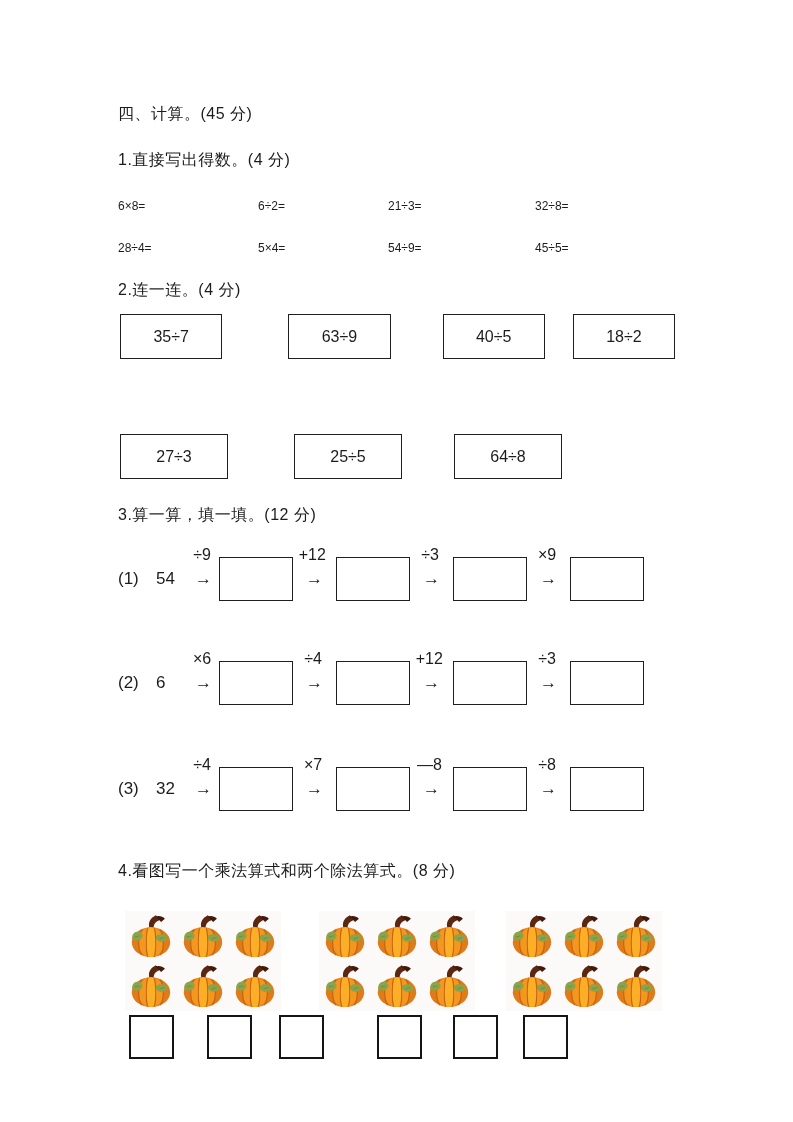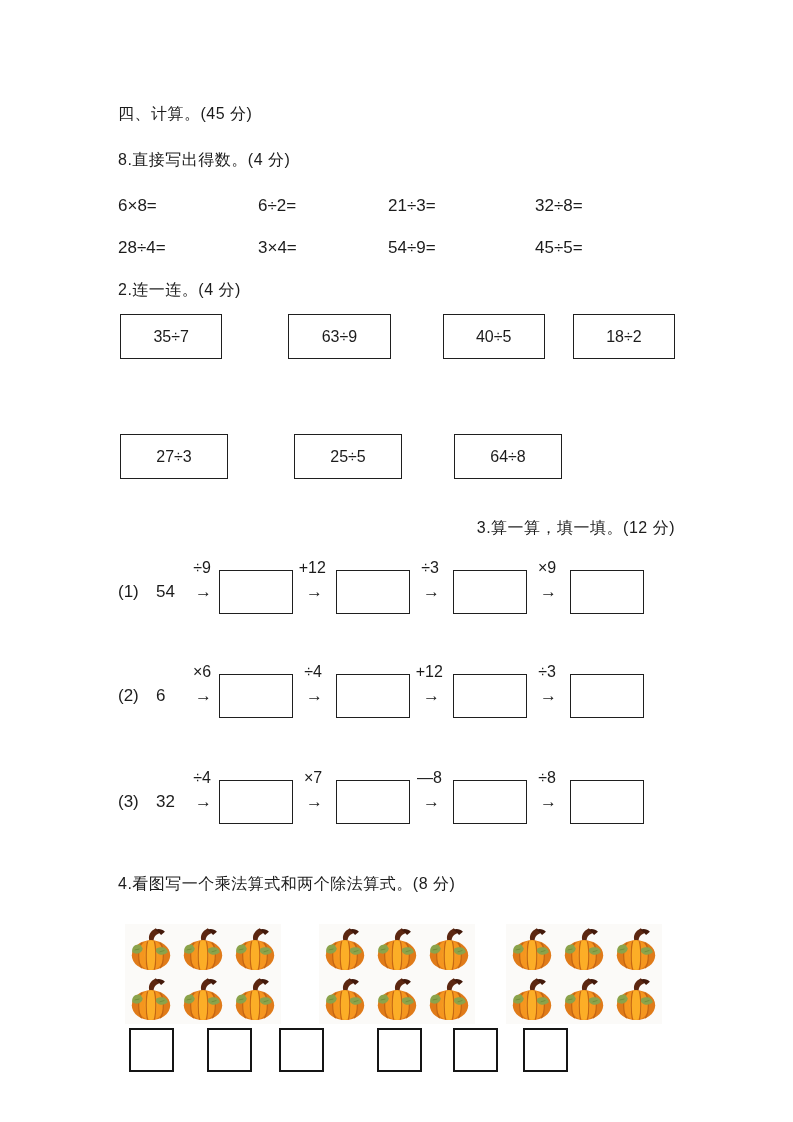--- a/index.html
+++ b/index.html
@@ -5,35 +5,35 @@
   html,body{margin:0;padding:0;background:#e8e8e8;}
   .page{
     width:793px;height:1122px;background:#ffffff;margin:0 auto;
     box-sizing:border-box;padding:104px 118px 0 118px;position:relative;
     font-family:"Liberation Sans","DejaVu Sans",sans-serif;color:#1c1c1c;
     overflow:hidden;
   }
   .h-main{font-size:16px;line-height:20px;letter-spacing:0.5px;}
   .h-sub{font-size:16px;line-height:20px;letter-spacing:0.5px;}
   .q1-title{margin-top:26px;}
-  .calc-row{display:grid;grid-template-columns:140px 130px 147px auto;font-size:17px;line-height:20px;}
+  .calc-row{display:grid;grid-template-columns:140px 130px 147px auto;font-size:12px;line-height:20px;}
   .calc-row.r1{margin-top:26px;}
   .calc-row.r2{margin-top:22px;}
   .q2-title{margin-top:22px;}
   .match-row{display:flex;margin-left:2px;}
   .match-row.row1{margin-top:14px;}
   .match-row.row2{margin-top:75px;}
   .match-box{
     width:108px;height:45px;border:1.6px solid #1f1f1f;box-sizing:border-box;
     display:flex;align-items:center;justify-content:center;font-size:16px;background:#fff;
   }
   .match-box:nth-child(2){margin-left:66px;}
   .match-box:nth-child(3){margin-left:52px;}
   .match-box:nth-child(4){margin-left:28px;}
-  .q3-title{margin-top:39px;text-align:right;}
+  .q3-title{margin-top:26px;}
   .chain-row{display:flex;align-items:center;height:44px;font-size:17px;}
   .chain-row.c1{margin-top:32px;}
   .chain-row.c2{margin-top:60px;}
   .chain-row.c3{margin-top:62px;}
   .chain-label{width:38px;}
   .chain-start{min-width:32px;}
   .arrow-cell{position:relative;width:43px;display:flex;align-items:center;justify-content:center;}
   .arrow-cell.first{width:31px;}
   .arrow-cell .op{
     position:absolute;bottom:calc(100% + 5px);left:50%;transform:translateX(-58%);
@@ -55,31 +55,31 @@
   .answer-box:nth-child(5){margin-left:31px;}
   .answer-box:nth-child(6){margin-left:25px;}
 </style>
 </head>
 <body>
 
 <div class="page">
 
   <div class="h-main">四、计算。(45 分)</div>
 
-  <div class="h-sub q1-title">8.直接写出得数。(4 分)</div>
+  <div class="h-sub q1-title">1.直接写出得数。(4 分)</div>
   <div id="q1-rows">
       <div class="calc-row r1">
         <span class="calc-cell">6×8=</span>
         <span class="calc-cell">6÷2=</span>
         <span class="calc-cell">21÷3=</span>
         <span class="calc-cell">32÷8=</span>
       </div>
       <div class="calc-row r2">
         <span class="calc-cell">28÷4=</span>
-        <span class="calc-cell">3×4=</span>
+        <span class="calc-cell">5×4=</span>
         <span class="calc-cell">54÷9=</span>
         <span class="calc-cell">45÷5=</span>
       </div>
     </div>
 
   <div class="h-sub q2-title">2.连一连。(4 分)</div>
   <div class="match-row row1" id="q2-row1">
       <div class="match-box">35÷7</div>
       <div class="match-box">63÷9</div>
       <div class="match-box">40÷5</div>

